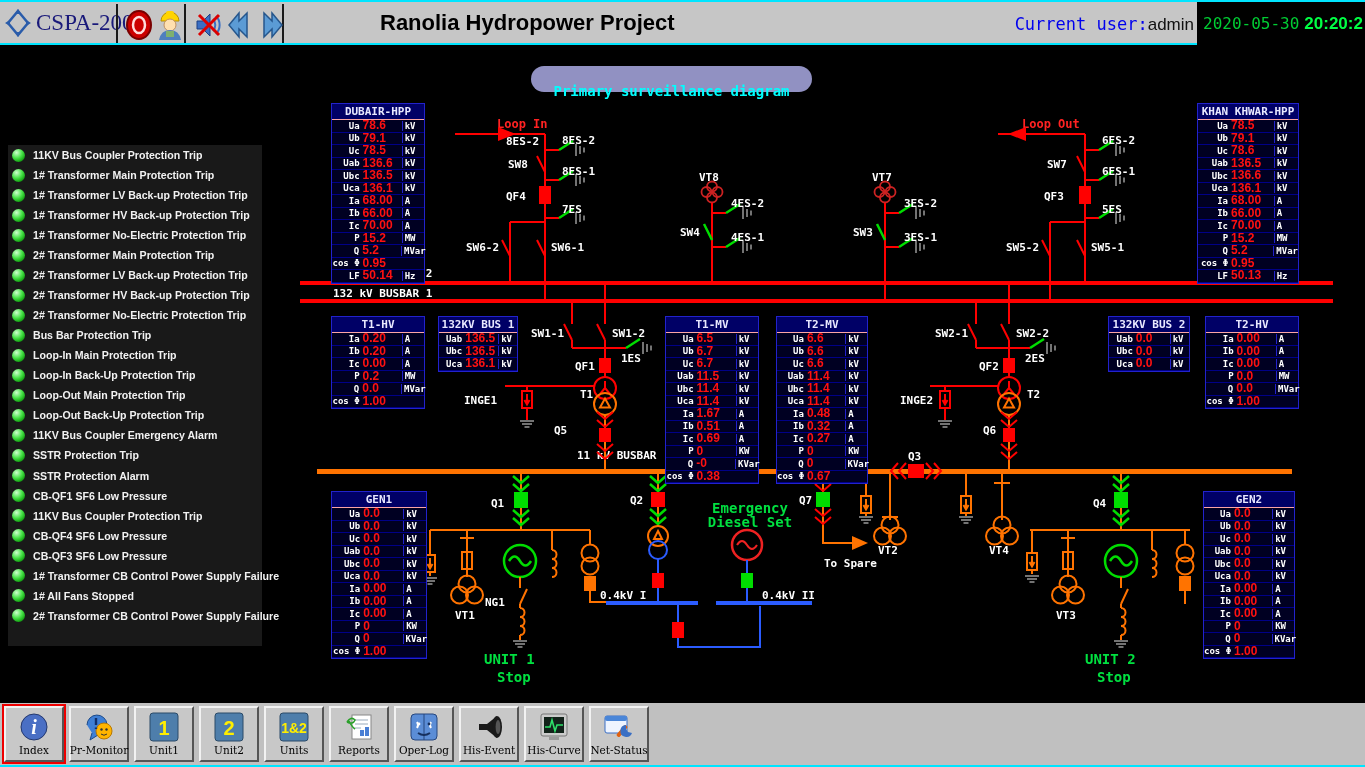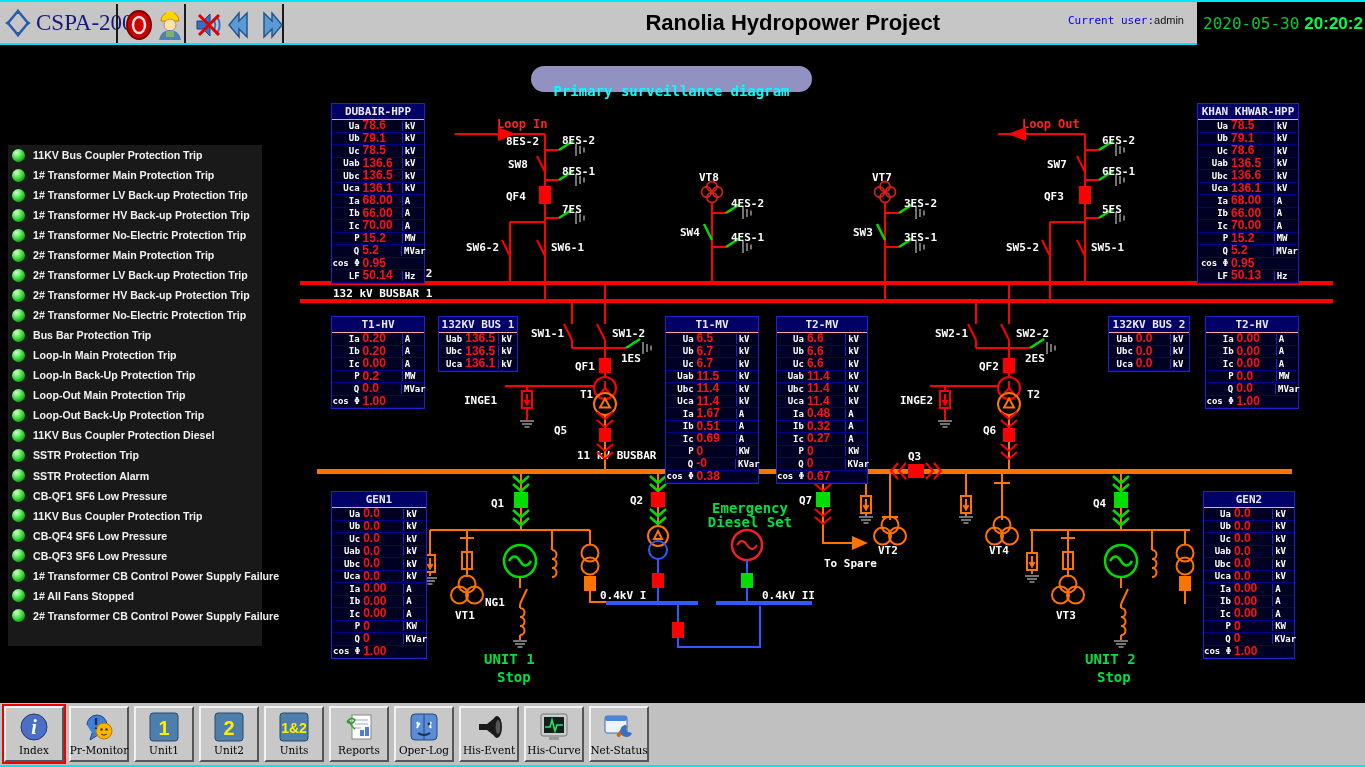--- a/index.html
+++ b/index.html
@@ -5,23 +5,23 @@
   html,body{margin:0;padding:0;background:#000;}
   #screen{position:relative;width:1365px;height:767px;background:#000;overflow:hidden;
           font-family:"Liberation Sans",sans-serif;}
   
   #header{position:absolute;left:0;top:0;width:1365px;height:45px;background:#c6c6c6;
           border-top:2px solid #00e5ff;border-bottom:2px solid #00e5ff;box-sizing:border-box;}
   #logo{position:absolute;left:4px;top:6px;display:flex;align-items:center;gap:4px;}
   #logo-text{font-family:"Liberation Serif",serif;font-size:23px;color:#19197a;}
   .hsep{position:absolute;top:2px;width:2px;height:39px;background:#1a1a1a;}
   .hicon{position:absolute;top:7px;}
-  #main-title{position:absolute;left:380px;top:8px;width:560px;text-align:right;
+  #main-title{position:absolute;left:380px;top:8px;width:560px;text-align:left;
               font-size:22px;font-weight:bold;color:#000;}
-  #user-area{position:absolute;right:181px;top:12px;font-family:"DejaVu Sans Mono",monospace;font-size:11px;}
+  #user-area{position:absolute;right:171px;top:12px;font-family:"DejaVu Sans Mono",monospace;font-size:17px;}
   #user-label{color:#0000ee;}
   #user-name{color:#111;font-family:"Liberation Sans",sans-serif;}
   #dt-box{position:absolute;right:0;top:0;width:168px;height:43px;background:#000;
           display:flex;align-items:center;white-space:nowrap;overflow:hidden;padding-left:6px;box-sizing:border-box;}
   #dt-date{color:#00cc33;font-family:"DejaVu Sans Mono",monospace;font-size:16px;}
   #dt-time{color:#00ff44;font-weight:bold;font-size:17px;margin-left:5px;font-family:"Liberation Sans",sans-serif;}
   
   #pill{position:absolute;left:531px;top:66px;width:281px;height:26px;border-radius:13px;
         background:#9191c2;display:flex;align-items:center;justify-content:center;}
   #pill span{color:#00ffff;font-family:"DejaVu Sans Mono",monospace;font-weight:bold;font-size:14px;margin-top:24px;}
@@ -444,21 +444,21 @@
       <div class="alarm-item">
         <span class="led"></span>
         <span class="alarm-text">Loop-Out Main Protection Trip</span>
       </div>
       <div class="alarm-item">
         <span class="led"></span>
         <span class="alarm-text">Loop-Out Back-Up Protection Trip</span>
       </div>
       <div class="alarm-item">
         <span class="led"></span>
-        <span class="alarm-text">11KV Bus Coupler Protection Diesel</span>
+        <span class="alarm-text">11KV Bus Coupler Emergency Alarm</span>
       </div>
       <div class="alarm-item">
         <span class="led"></span>
         <span class="alarm-text">SSTR Protection Trip</span>
       </div>
       <div class="alarm-item">
         <span class="led"></span>
         <span class="alarm-text">SSTR Protection Alarm</span>
       </div>
       <div class="alarm-item">

